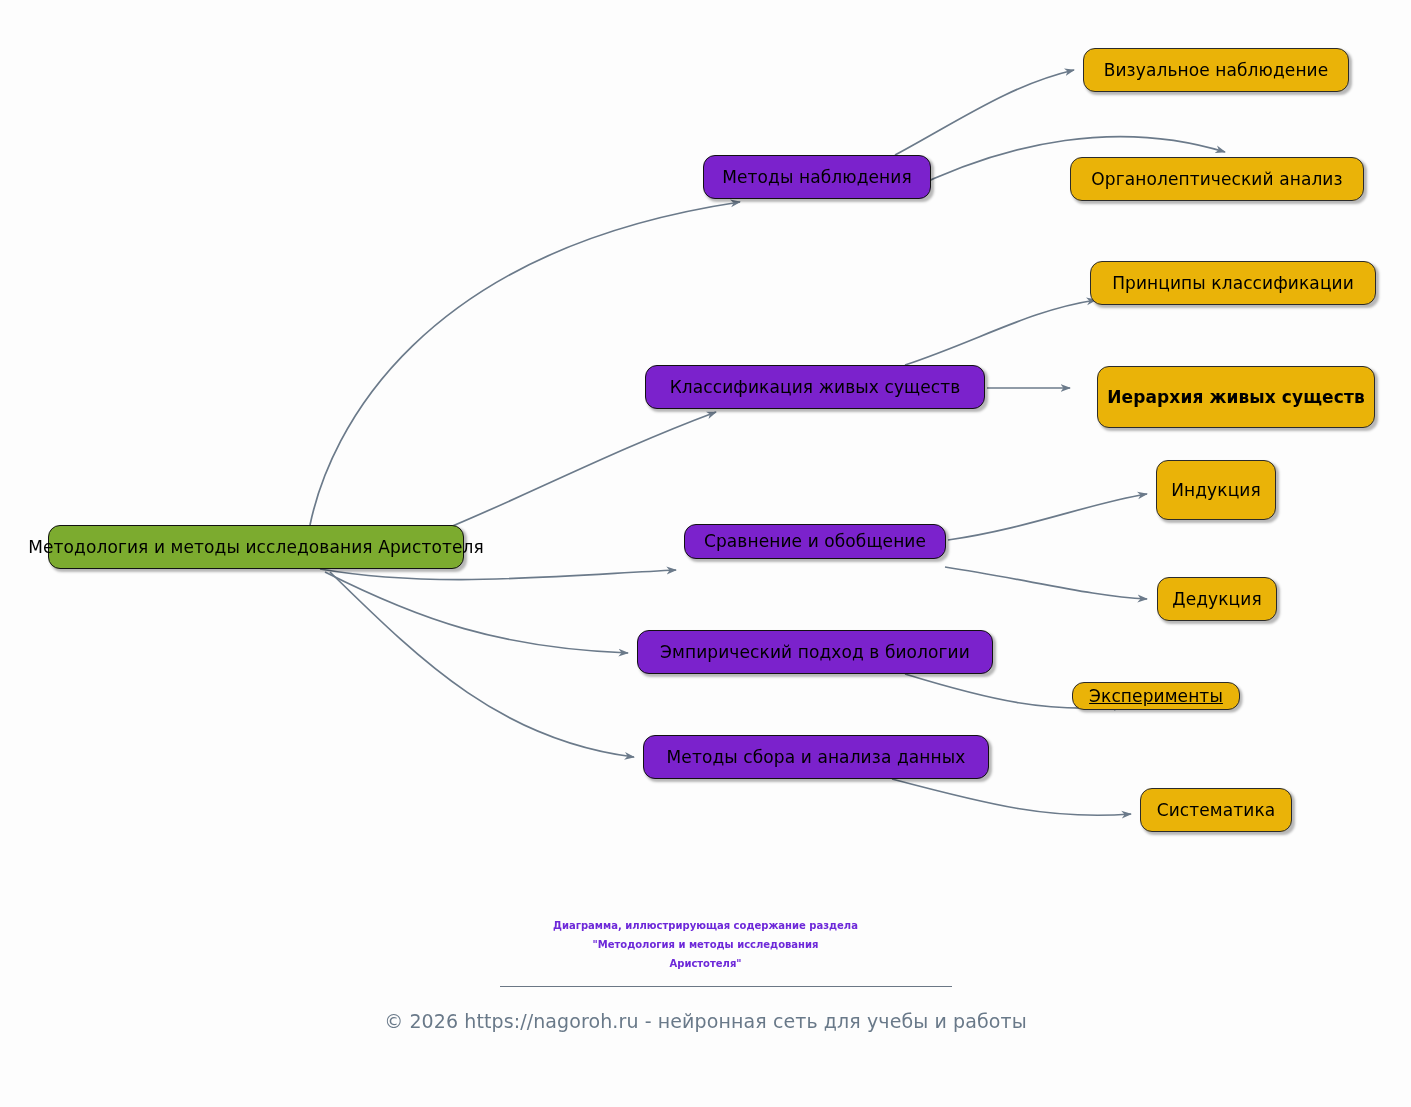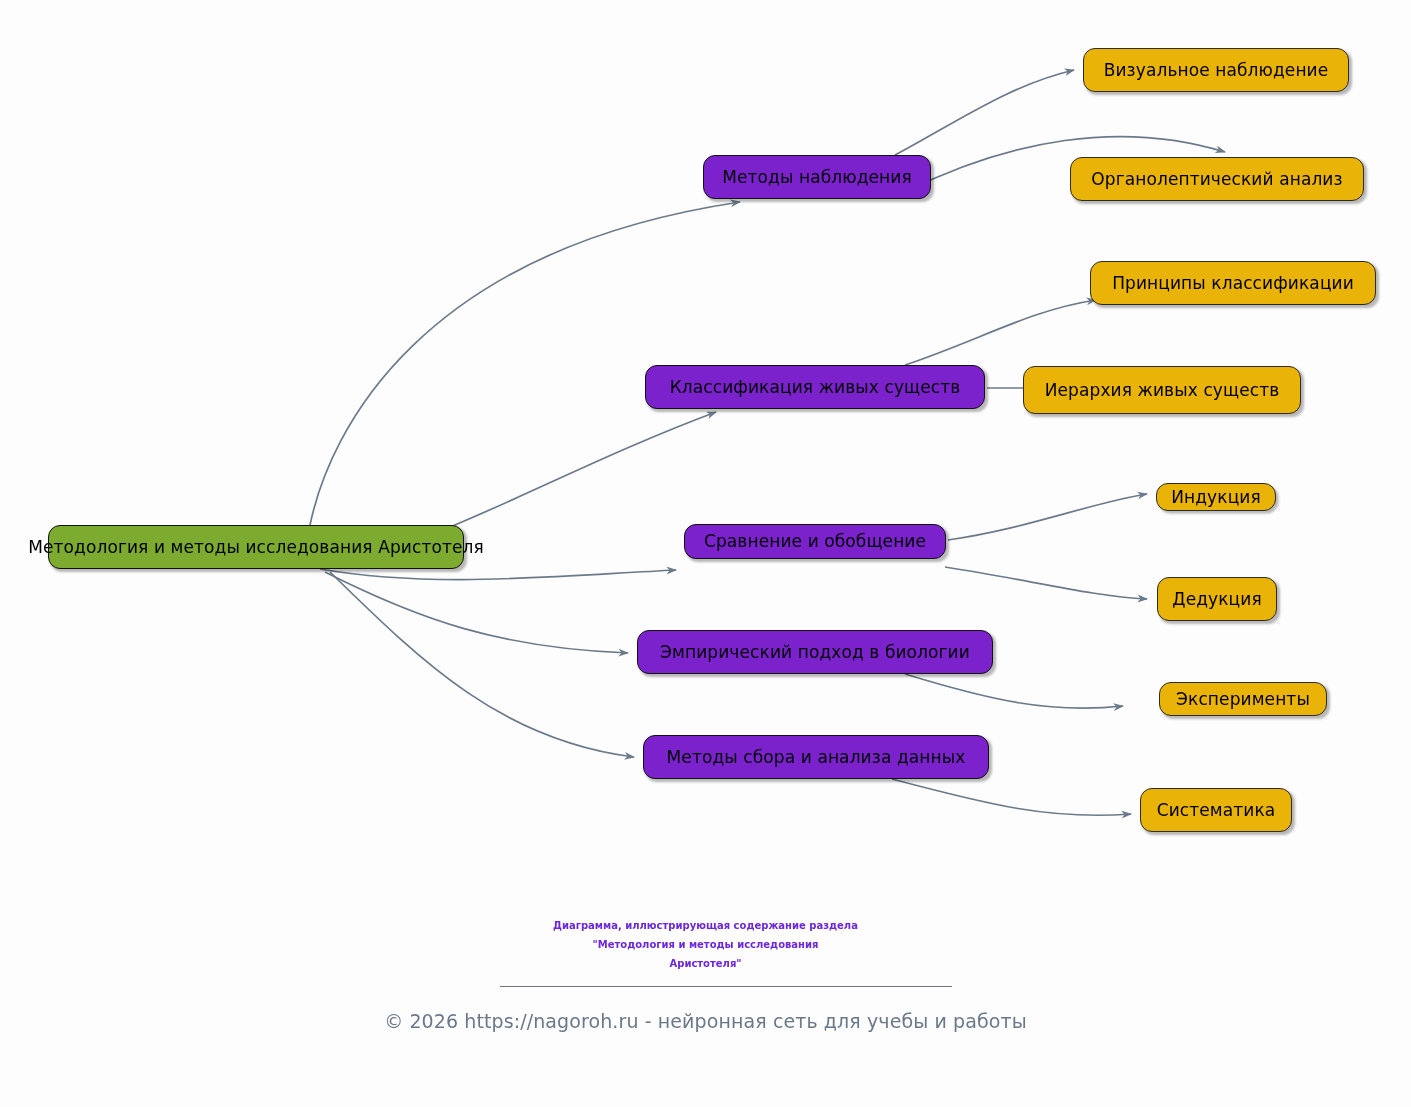--- a/index.html
+++ b/index.html
@@ -146,38 +146,38 @@
   <div class="node leaf" style="left:1070px; top:157px; width:294px; height:44px;">
     <span class="node-label">Органолептический анализ</span>
   </div>
 
   <div class="node branch" style="left:645px; top:365px; width:340px; height:44px;">
     <span class="node-label">Классификация живых существ</span>
   </div>
   <div class="node leaf" style="left:1074px; top:261px; width:286px; height:44px;margin-left:16px;">
     <span class="node-label">Принципы классификации</span>
   </div>
-  <div class="node leaf" style="left:1023px; top:366px; width:278px; height:48px;">
+  <div class="node leaf" style="left:1097px; top:366px; width:278px; height:62px;font-weight:bold;">
     <span class="node-label">Иерархия живых существ</span>
   </div>
 
   <div class="node branch" style="left:684px; top:524px; width:262px; height:35px;">
     <span class="node-label">Сравнение и обобщение</span>
   </div>
-  <div class="node leaf" style="left:1156px; top:483px; width:120px; height:28px;text-align:center;">
+  <div class="node leaf" style="left:1156px; top:460px; width:120px; height:60px;text-align:center;">
     <span class="node-label">Индукция</span>
   </div>
   <div class="node leaf" style="left:1157px; top:577px; width:120px; height:44px;">
     <span class="node-label">Дедукция</span>
   </div>
 
   <div class="node branch" style="left:637px; top:630px; width:356px; height:44px;">
     <span class="node-label">Эмпирический подход в биологии</span>
   </div>
-  <div class="node leaf" style="left:1159px; top:682px; width:168px; height:34px;">
+  <div class="node leaf" style="left:1072px; top:682px; width:168px; height:28px;text-decoration:underline;">
     <span class="node-label">Эксперименты</span>
   </div>
 
   <div class="node branch" style="left:643px; top:735px; width:346px; height:44px;">
     <span class="node-label">Методы сбора и анализа данных</span>
   </div>
   <div class="node leaf" style="left:1140px; top:788px; width:152px; height:44px;">
     <span class="node-label">Систематика</span>
   </div>
 

